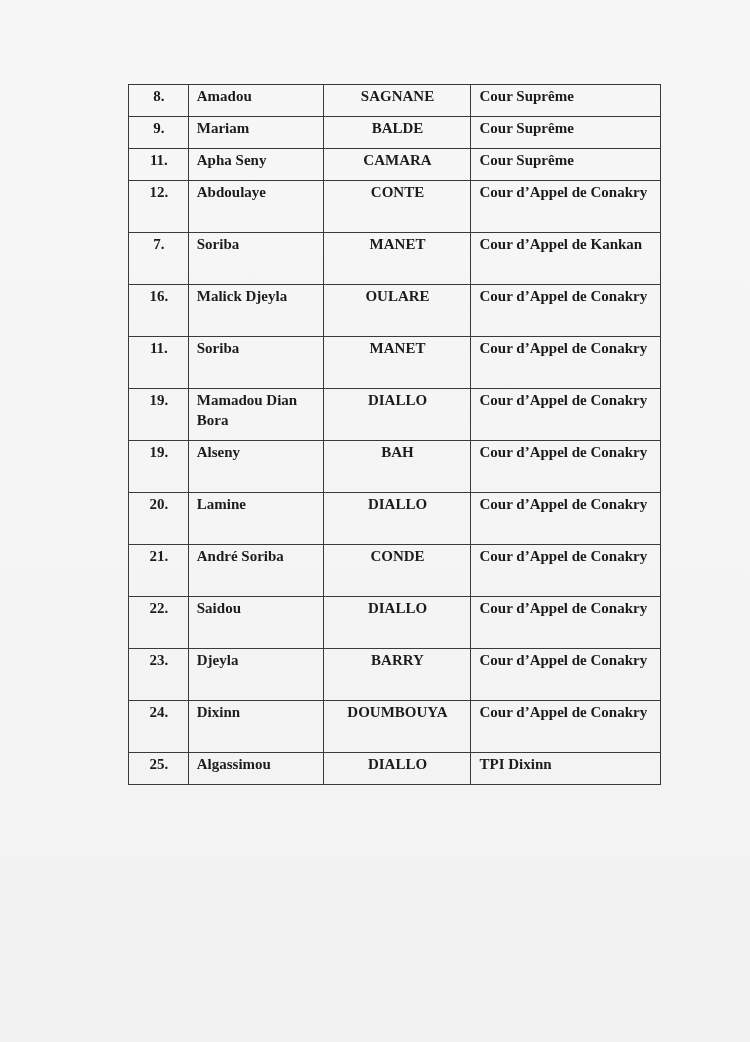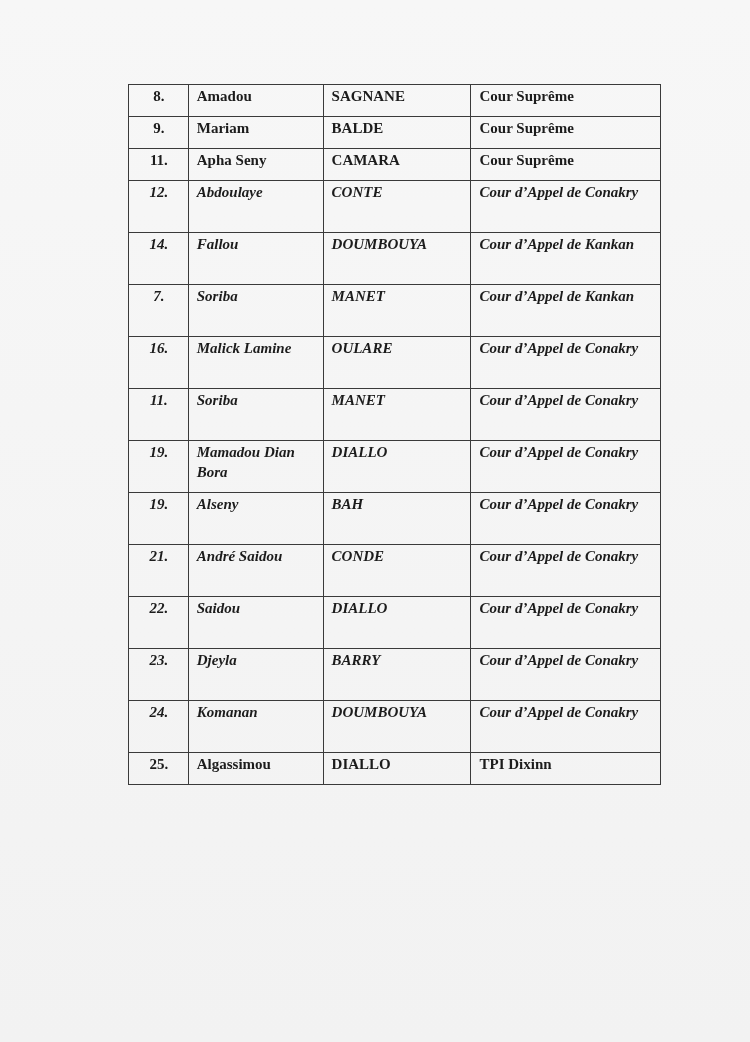--- a/index.html
+++ b/index.html
@@ -31,24 +31,24 @@
       color: #1c1c1c;
     }
     table.roster td {
       border: 1.3px solid #3a3a3a;
       vertical-align: top;
       padding: 1px 7px 2px 8px;
       line-height: 20px;
     }
     td.num { width: 43px; text-align: center; padding-left: 4px; padding-right: 4px; }
     td.first { width: 117px; }
-    td.last { width: 130px; }
+    td.last { width: 130px; text-align: center; }
     td.court { width: 171px; }
     tr.short td { height: 28px; }
-    tr.tall td { height: 48px; font-style: italic; }
+    tr.tall td { height: 48px; }
     tr.last-row td { height: 28px; }
   </style>
 </head>
 <body>
 
 <div class="page">
   <table class="roster">
     <tbody>
       <tr class="short">
         <td class="num">8.</td>
@@ -68,34 +68,28 @@
         <td class="last">CAMARA</td>
         <td class="court">Cour Suprême</td>
       </tr>
       <tr class="tall">
         <td class="num">12.</td>
         <td class="first">Abdoulaye</td>
         <td class="last">CONTE</td>
         <td class="court">Cour d’Appel de Conakry</td>
       </tr>
       <tr class="tall">
-        <td class="num">14.</td>
-        <td class="first">Fallou</td>
-        <td class="last">DOUMBOUYA</td>
-        <td class="court">Cour d’Appel de Kankan</td>
-      </tr>
-      <tr class="tall">
         <td class="num">7.</td>
         <td class="first">Soriba</td>
         <td class="last">MANET</td>
         <td class="court">Cour d’Appel de Kankan</td>
       </tr>
       <tr class="tall">
         <td class="num">16.</td>
-        <td class="first">Malick Lamine</td>
+        <td class="first">Malick Djeyla</td>
         <td class="last">OULARE</td>
         <td class="court">Cour d’Appel de Conakry</td>
       </tr>
       <tr class="tall">
         <td class="num">11.</td>
         <td class="first">Soriba</td>
         <td class="last">MANET</td>
         <td class="court">Cour d’Appel de Conakry</td>
       </tr>
       <tr class="tall">
@@ -104,40 +98,46 @@
         <td class="last">DIALLO</td>
         <td class="court">Cour d’Appel de Conakry</td>
       </tr>
       <tr class="tall">
         <td class="num">19.</td>
         <td class="first">Alseny</td>
         <td class="last">BAH</td>
         <td class="court">Cour d’Appel de Conakry</td>
       </tr>
       <tr class="tall">
+        <td class="num">20.</td>
+        <td class="first">Lamine</td>
+        <td class="last">DIALLO</td>
+        <td class="court">Cour d’Appel de Conakry</td>
+      </tr>
+      <tr class="tall">
         <td class="num">21.</td>
-        <td class="first">André Saidou</td>
+        <td class="first">André Soriba</td>
         <td class="last">CONDE</td>
         <td class="court">Cour d’Appel de Conakry</td>
       </tr>
       <tr class="tall">
         <td class="num">22.</td>
         <td class="first">Saidou</td>
         <td class="last">DIALLO</td>
         <td class="court">Cour d’Appel de Conakry</td>
       </tr>
       <tr class="tall">
         <td class="num">23.</td>
         <td class="first">Djeyla</td>
         <td class="last">BARRY</td>
         <td class="court">Cour d’Appel de Conakry</td>
       </tr>
       <tr class="tall">
         <td class="num">24.</td>
-        <td class="first">Komanan</td>
+        <td class="first">Dixinn</td>
         <td class="last">DOUMBOUYA</td>
         <td class="court">Cour d’Appel de Conakry</td>
       </tr>
       <tr class="last-row">
         <td class="num">25.</td>
         <td class="first">Algassimou</td>
         <td class="last">DIALLO</td>
         <td class="court">TPI Dixinn</td>
       </tr>
     </tbody>

